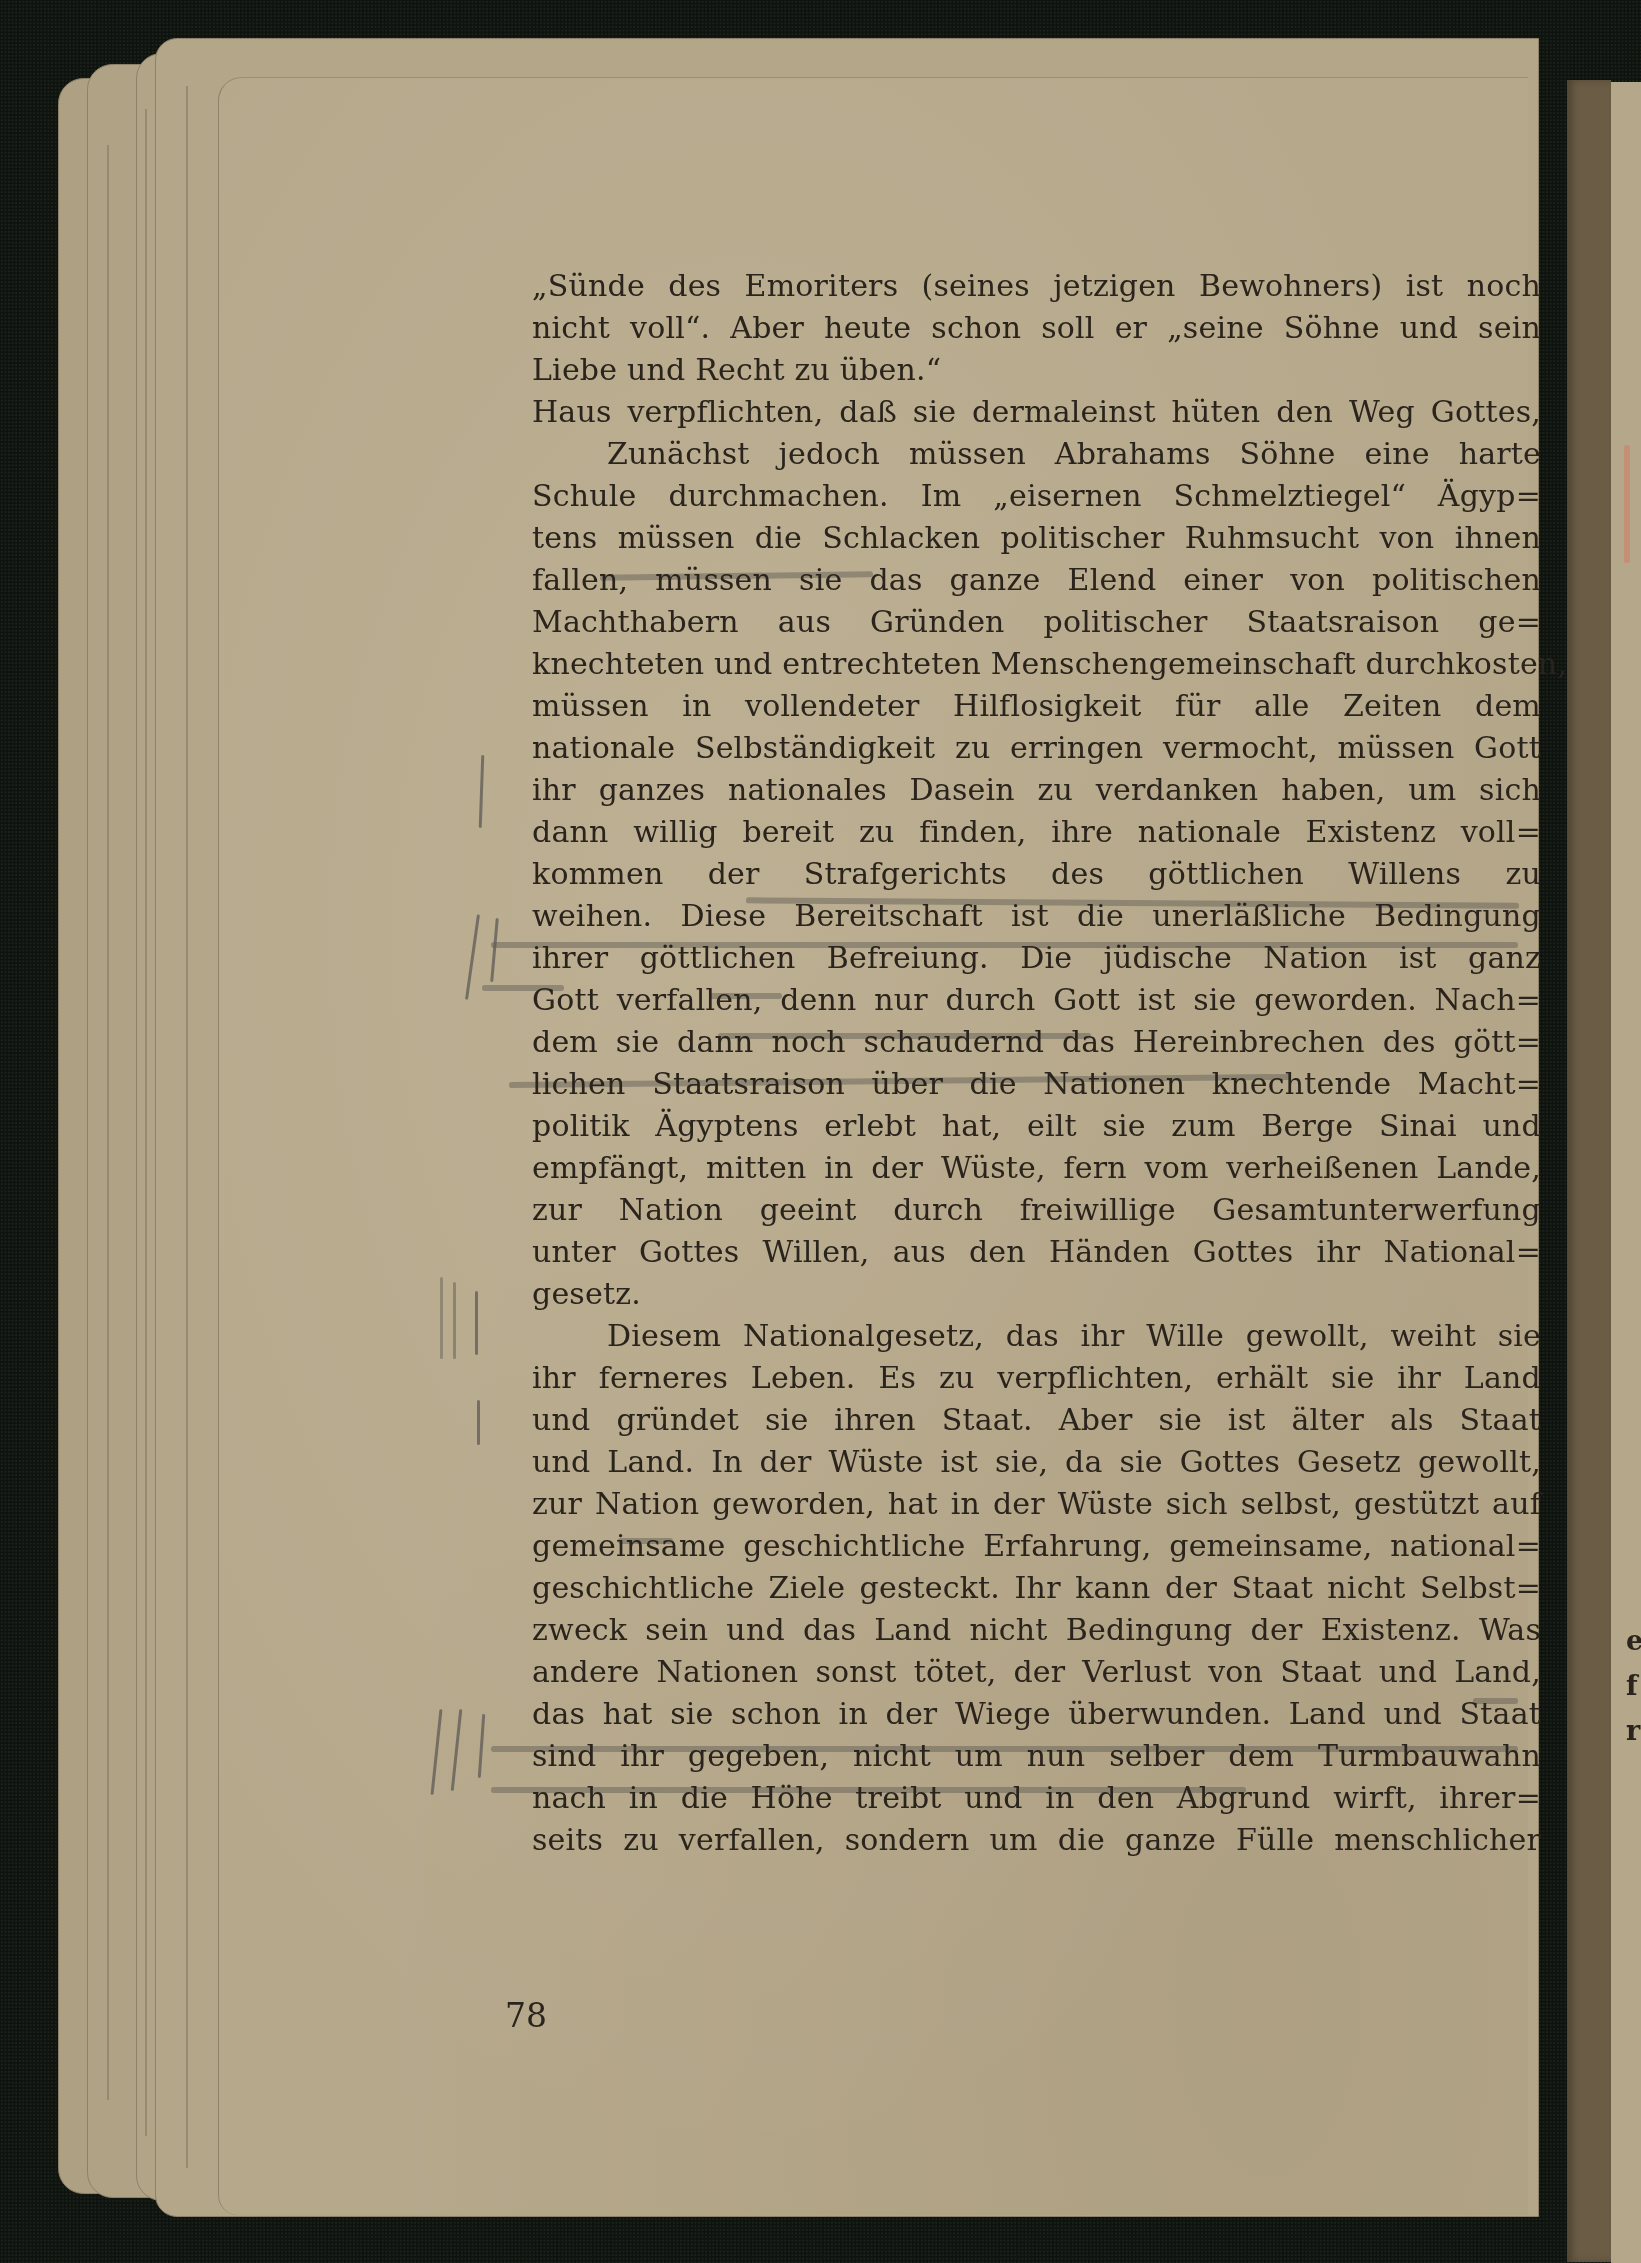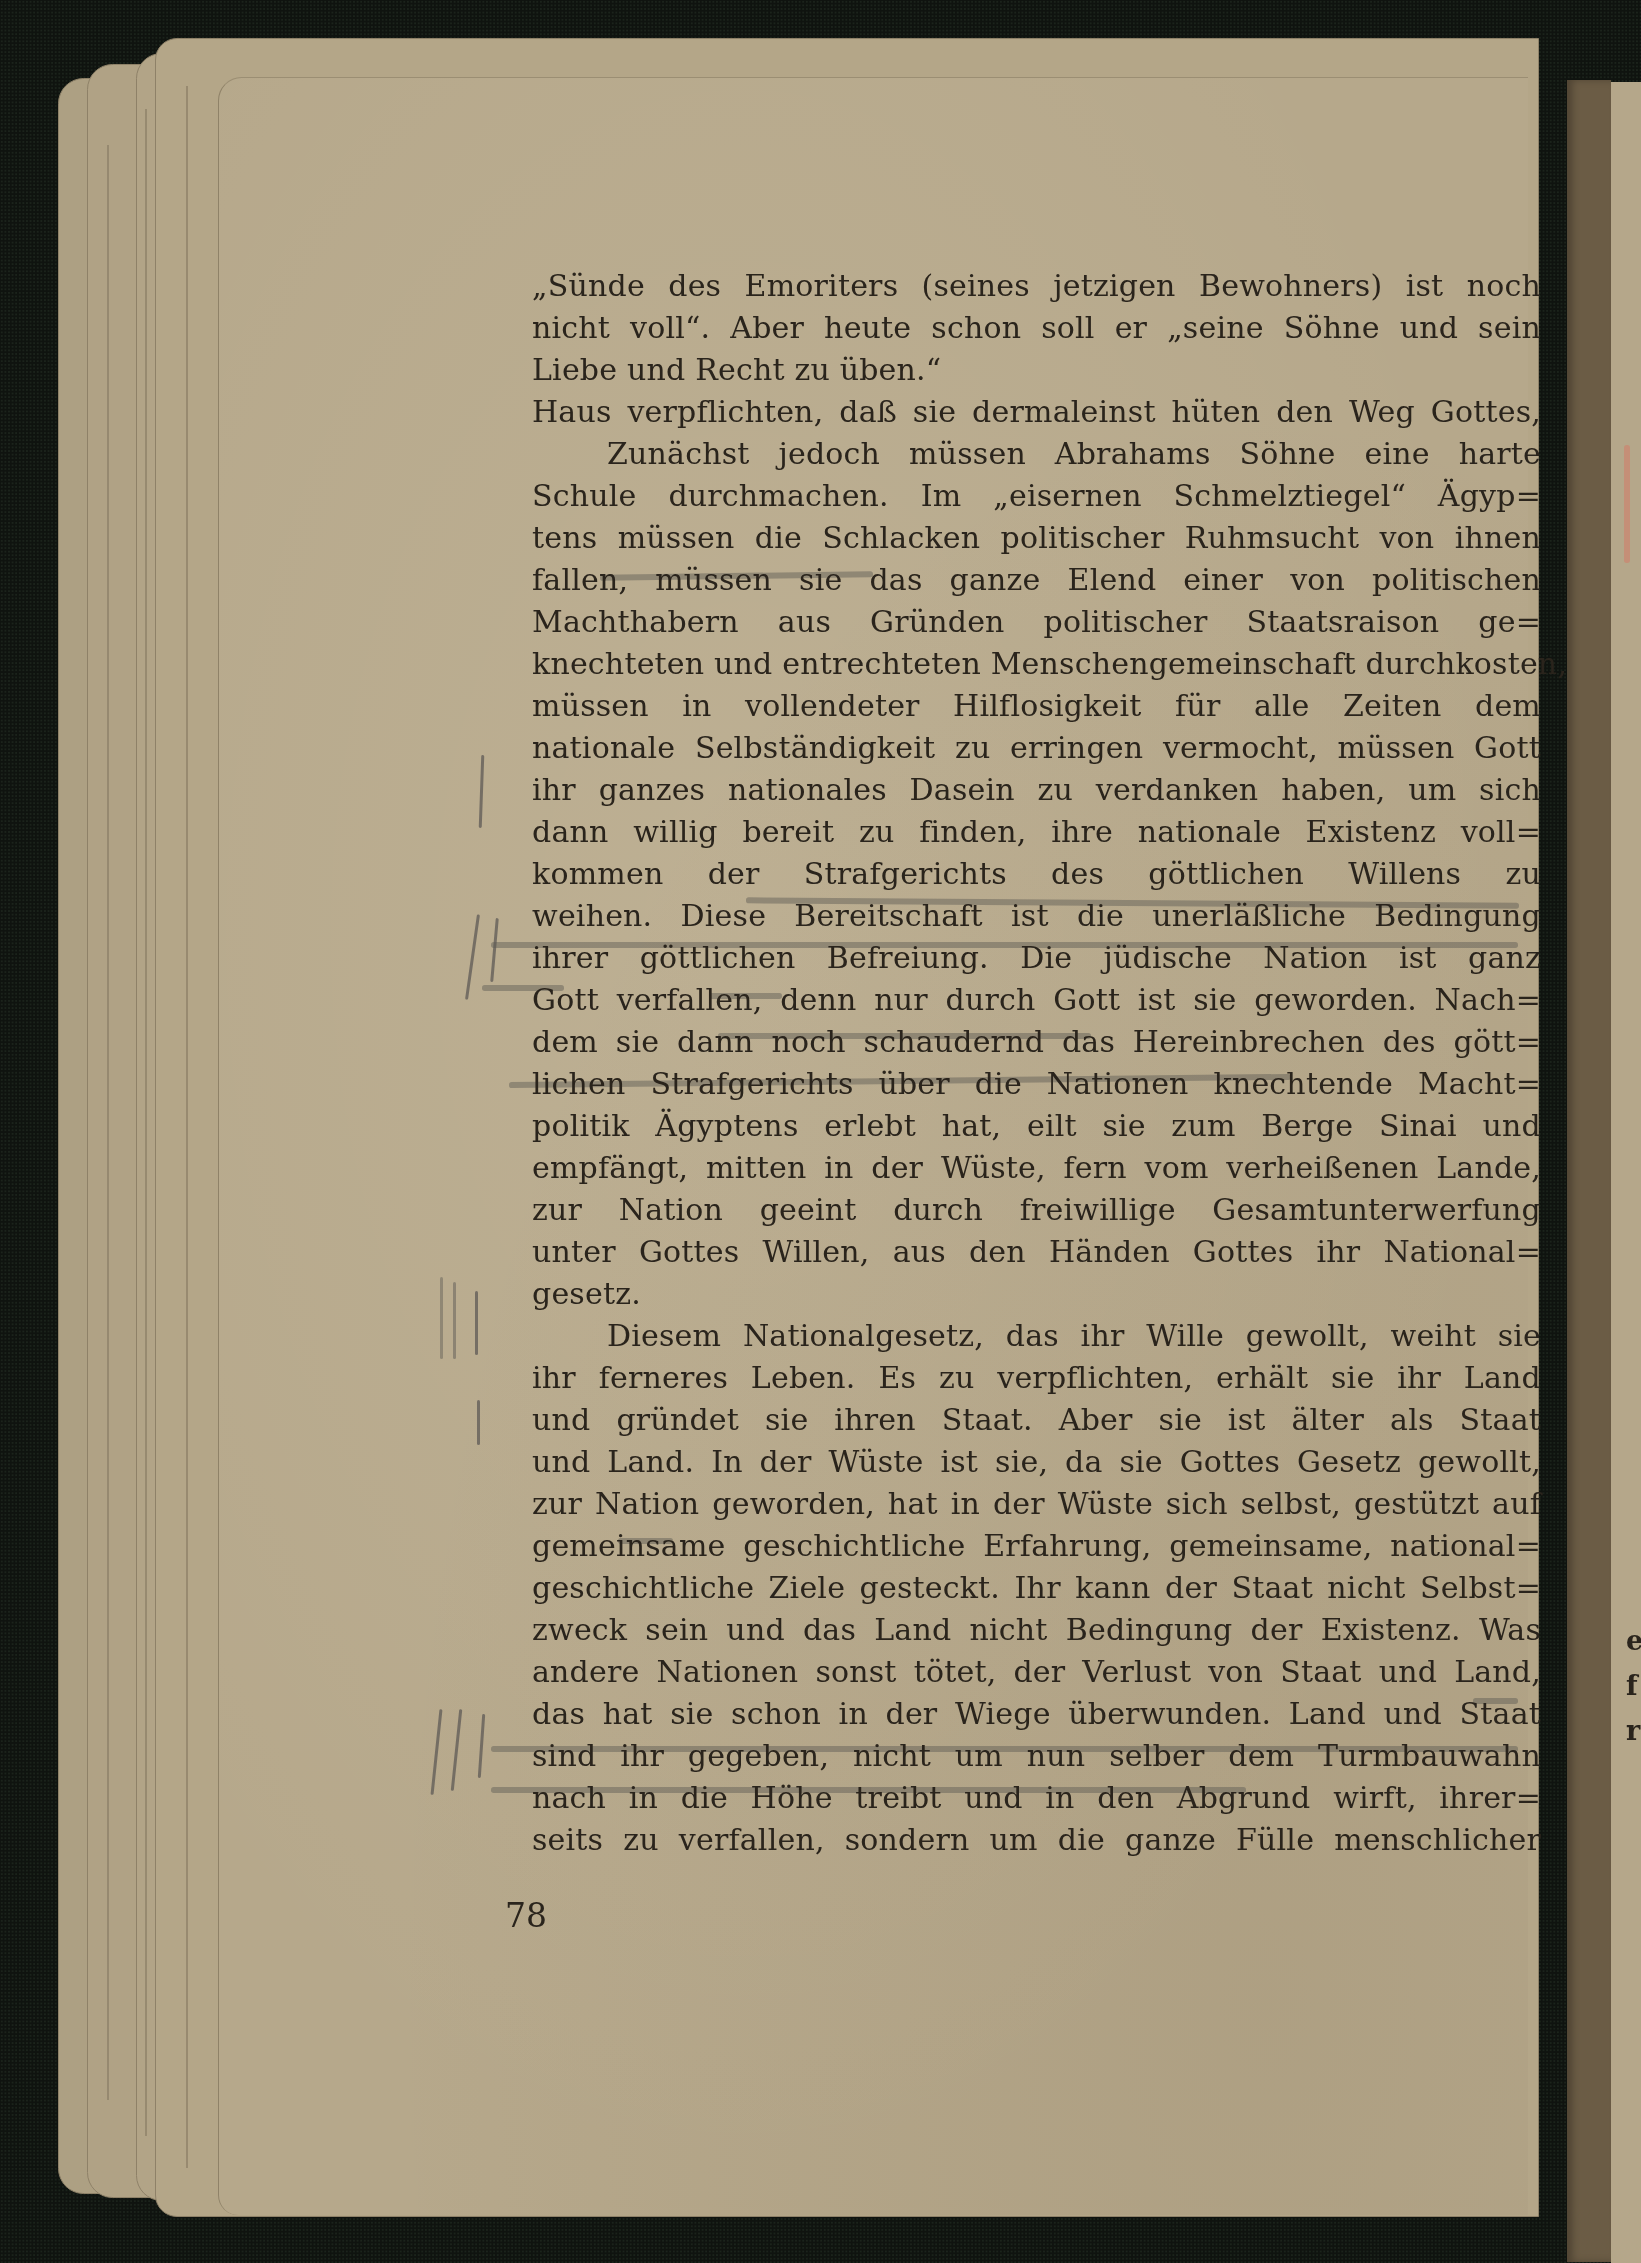--- a/index.html
+++ b/index.html
@@ -54,21 +54,21 @@
       letter-spacing: 0.2px;
       margin-left: 30px;
     }
     .line {
       display:block; white-space: nowrap; height: 42px;
       text-align: justify; text-align-last: justify;
     }
     .line.last { text-align-last: left; }
     .line.indent { padding-left: 75px; }
     .page-number {
-      position: absolute; left: 505px; top: 1896px;
+      position: absolute; left: 505px; top: 1996px;
       font-family: "DejaVu Serif", serif; font-size: 33px; color: #2a241c;
     }
     .pencil { position:absolute; background:#5d5a55; opacity:.75; border-radius:1.8px; width:2.7px; }
     .underline {
       position:absolute; height: 5.5px; border-radius: 2.7px;
       background: rgba(90,88,82,.45);
     }
   </style>
 </head>
 <body>
@@ -127,21 +127,21 @@
   <span class="line">knechteten und entrechteten Menschengemeinschaft durchkosten,</span>
   <span class="line">müssen in vollendeter Hilflosigkeit für alle Zeiten dem</span>
   <span class="line">nationale Selbständigkeit zu erringen vermocht, müssen Gott</span>
   <span class="line">ihr ganzes nationales Dasein zu verdanken haben, um sich</span>
   <span class="line">dann willig bereit zu finden, ihre nationale Existenz voll=</span>
   <span class="line">kommen der Strafgerichts des göttlichen Willens zu</span>
   <span class="line">weihen.  Diese Bereitschaft ist die unerläßliche Bedingung</span>
   <span class="line">ihrer göttlichen Befreiung.  Die jüdische Nation ist ganz</span>
   <span class="line">Gott verfallen, denn nur durch Gott ist sie geworden.  Nach=</span>
   <span class="line">dem sie dann noch schaudernd das Hereinbrechen des gött=</span>
-  <span class="line">lichen Strafgerichts über die Nationen knechtende Macht=</span>
+  <span class="line">lichen Staatsraison über die Nationen knechtende Macht=</span>
   <span class="line">politik Ägyptens erlebt hat, eilt sie zum Berge Sinai und</span>
   <span class="line">empfängt, mitten in der Wüste, fern vom verheißenen Lande,</span>
   <span class="line">zur Nation geeint durch freiwillige Gesamtunterwerfung</span>
   <span class="line">unter Gottes Willen, aus den Händen Gottes ihr National=</span>
   <span class="line last">gesetz.</span>
   <span class="line indent">Diesem Nationalgesetz, das ihr Wille gewollt, weiht sie</span>
   <span class="line">ihr ferneres Leben.  Es zu verpflichten, erhält sie ihr Land</span>
   <span class="line">und gründet sie ihren Staat.  Aber sie ist älter als Staat</span>
   <span class="line">und Land.  In der Wüste ist sie, da sie Gottes Gesetz gewollt,</span>
   <span class="line">zur Nation geworden, hat in der Wüste sich selbst, gestützt auf</span>

